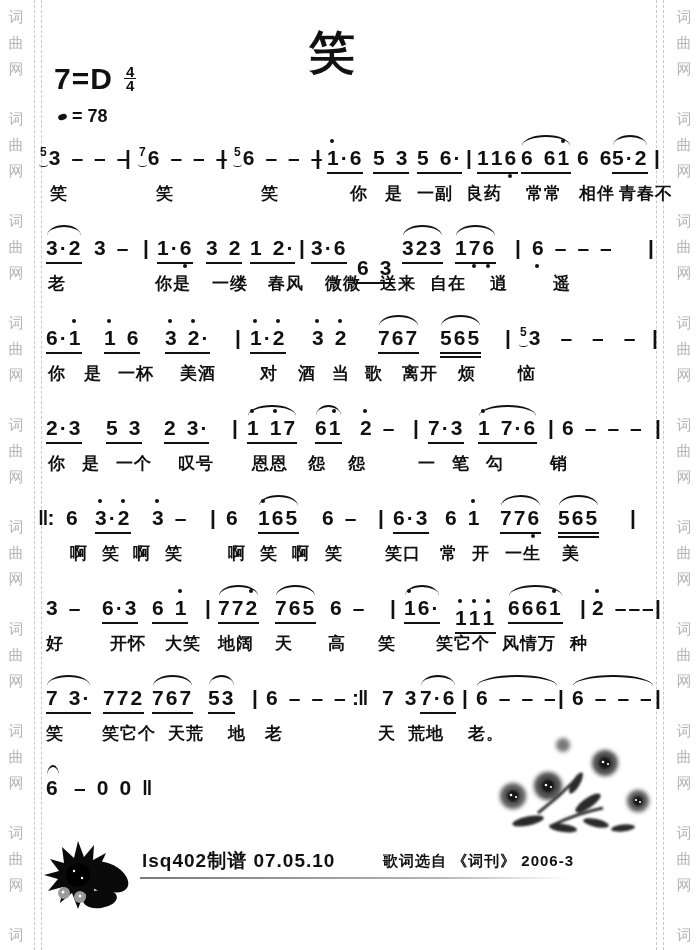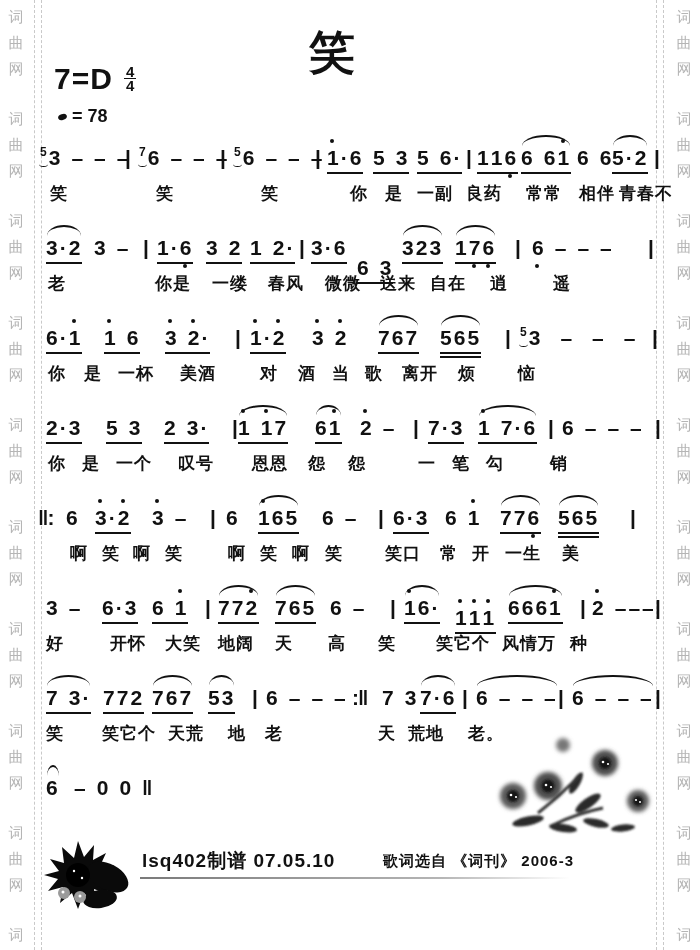--- a/index.html
+++ b/index.html
@@ -237,21 +237,21 @@
       <span class="lyric" style="left: 298px; top: 362px;">酒</span>
       <span class="lyric" style="left: 332px; top: 362px;">当</span>
       <span class="lyric" style="left: 365px; top: 362px;">歌</span>
       <span class="lyric" style="left: 402px; top: 362px; text-align: center;">离开</span>
       <span class="lyric" style="left: 458px; top: 362px;">烦</span>
       <span class="lyric" style="left: 518px; top: 362px;">恼</span>
       <span class="grp u1" style="left: 46px; top: 416px;"><span class="ch">2</span><span class="ch">·</span><span class="ch">3</span></span>
       <span class="grp u1" style="left: 106px; top: 416px;"><span class="ch">5</span><span class="ch sp">&nbsp;</span><span class="ch">3</span></span>
       <span class="grp u1" style="left: 164px; top: 416px;"><span class="ch">2</span><span class="ch sp">&nbsp;</span><span class="ch">3</span><span class="ch">·</span></span>
       <span class="grp bar" style="left: 232px; top: 416px;"><span>|</span></span>
-      <span class="grp u1 slur" style="left: 238px; top: 416px;"><span class="ch hi">1</span><span class="ch sp">&nbsp;</span><span class="ch hi">1</span><span class="ch">7</span></span>
+      <span class="grp u1 slur" style="left: 247px; top: 416px;"><span class="ch hi">1</span><span class="ch sp">&nbsp;</span><span class="ch hi">1</span><span class="ch">7</span></span>
       <span class="grp u1 slur" style="left: 315px; top: 416px;"><span class="ch">6</span><span class="ch hi">1</span></span>
       <span class="grp" style="left: 360px; top: 416px;"><span class="ch hi">2</span><span class="ch sp">&nbsp;</span><span class="ch">–</span></span>
       <span class="grp bar" style="left: 413px; top: 416px;"><span>|</span></span>
       <span class="grp u1" style="left: 428px; top: 416px;"><span class="ch">7</span><span class="ch">·</span><span class="ch">3</span></span>
       <span class="grp u1 slur" style="left: 478px; top: 416px;"><span class="ch hi">1</span><span class="ch sp">&nbsp;</span><span class="ch">7</span><span class="ch">·</span><span class="ch">6</span></span>
       <span class="grp bar" style="left: 548px; top: 416px;"><span>|</span></span>
       <span class="grp" style="left: 562px; top: 416px;"><span class="ch">6</span><span class="ch sp">&nbsp;</span><span class="ch">–</span><span class="ch sp">&nbsp;</span><span class="ch">–</span><span class="ch sp">&nbsp;</span><span class="ch">–</span></span>
       <span class="grp bar" style="left: 655px; top: 416px;"><span>|</span></span>
       <span class="lyric" style="left: 48px; top: 452px;">你</span>
       <span class="lyric" style="left: 82px; top: 452px;">是</span>

